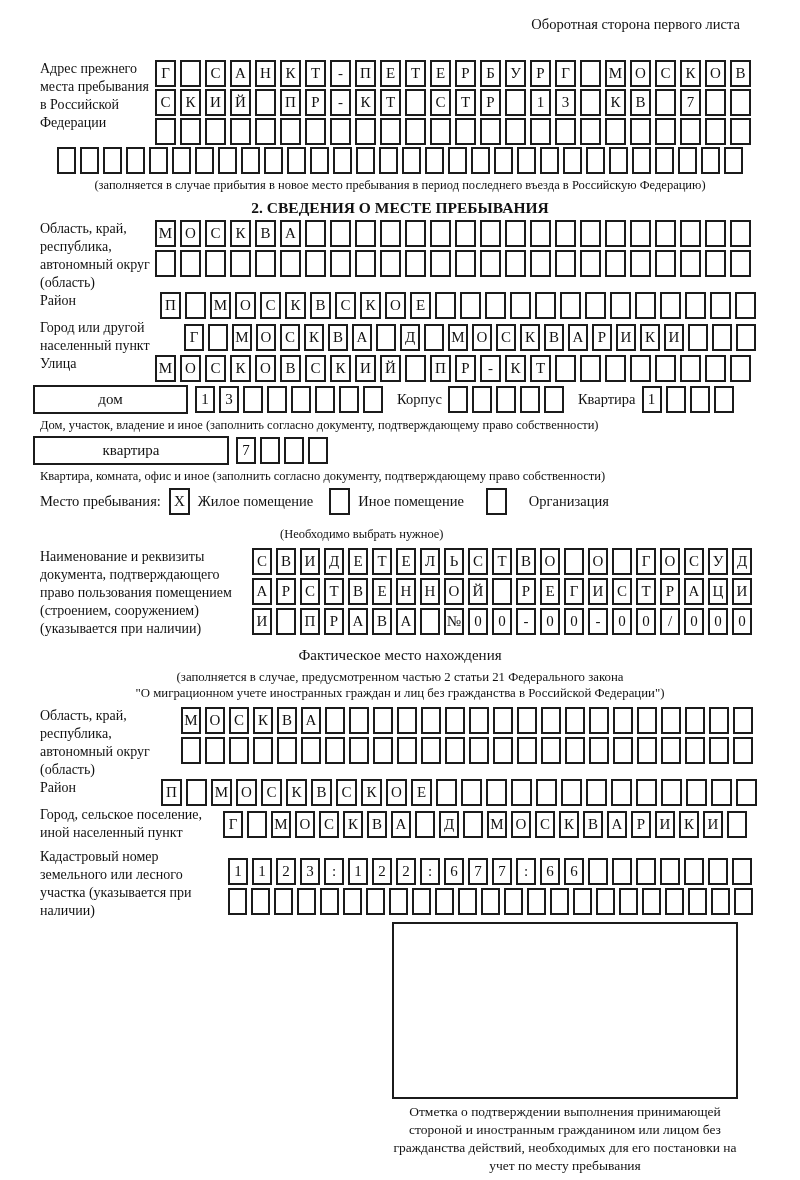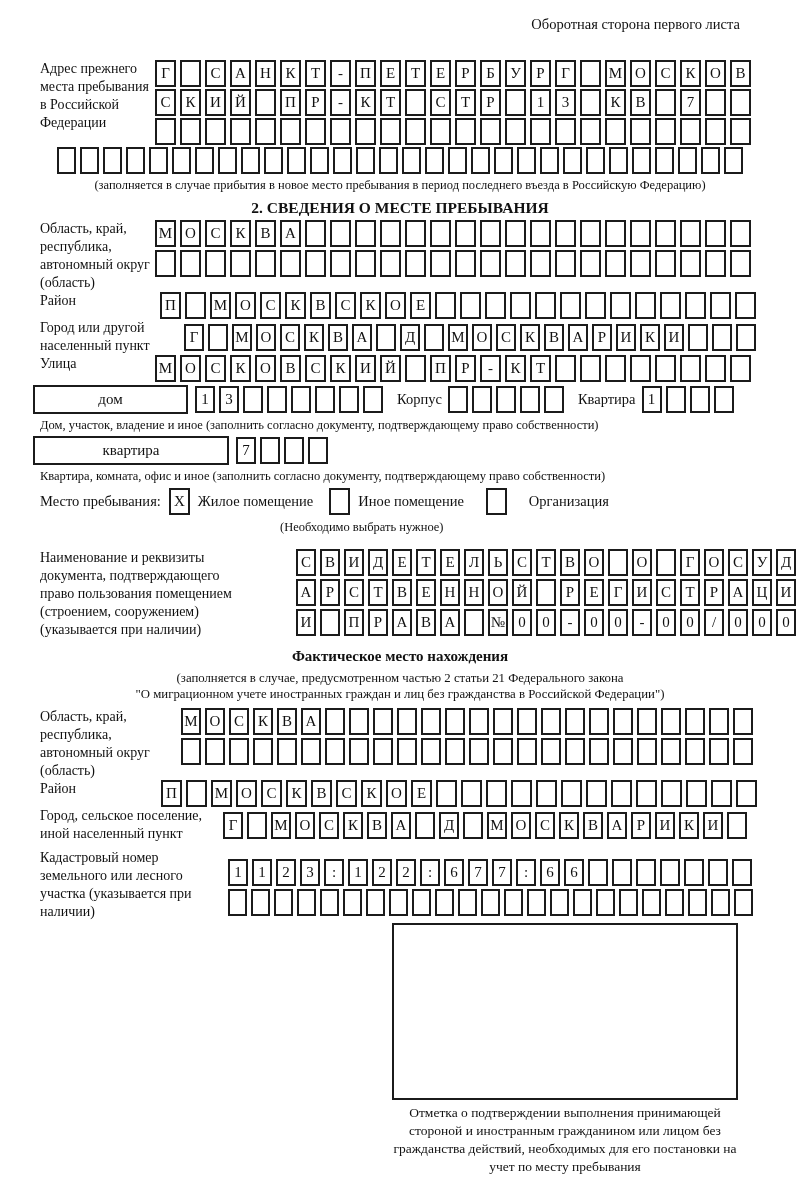--- a/index.html
+++ b/index.html
@@ -26,22 +26,22 @@
           font-size:15px;line-height:25px;flex:0 0 auto;background:#fff;}
   .bw155{width:155px;margin-right:7px;}
   .bw196{width:196px;margin-right:7px;}
   .inline-label{font-size:14.5px;line-height:29px;margin:0 6px 0 14px;}
   .dom-note{font-size:12.5px;line-height:15px;margin-top:4px;}
   .mesto-row{align-items:center;margin-top:4px;}
   .mesto-label{font-size:14.5px;margin-right:8px;}
   .chk{box-sizing:border-box;display:inline-block;width:21px;height:27px;border:2px solid #1b1b1b;
        text-align:center;font-size:15px;line-height:23px;flex:0 0 auto;}
   .opt-label{font-size:14.5px;margin:0 16px 0 8px;}
-  .select-note{font-size:12.5px;line-height:15px;margin-left:240px;margin-top:5px;}
-  .subtitle{font-size:15px;font-weight:bold;text-align:center;margin-top:8px;line-height:19px;}
+  .select-note{font-size:12.5px;line-height:15px;margin-left:240px;margin-top:12px;}
+  .subtitle{font-size:15px;font-weight:normal;text-align:center;margin-top:8px;line-height:19px;}
   .law-note{font-size:12.8px;line-height:16px;text-align:center;margin-top:4px;}
   .stamp-col{margin-left:352px;width:346px;}
   .stamp-box{box-sizing:border-box;width:346px;height:177px;border:2px solid #1b1b1b;margin-top:2px;background:#fff;}
   .stamp-note{font-size:13.5px;line-height:18px;text-align:center;margin-top:4px;}
   .kad-grid{margin-top:10px;}
 </style>
 </head>
 <body>
 
 <div class="page">
@@ -360,21 +360,21 @@
     <div class="mesto-label">Место пребывания:</div>
     <span class="chk">X</span>
     <span class="opt-label">Жилое помещение</span>
     <span class="chk"></span>
     <span class="opt-label">Иное помещение</span>
     <span class="chk" style="margin-left:6px;"></span>
     <span class="opt-label" style="margin-left:22px;">Организация</span>
   </div>
   <div class="select-note">(Необходимо выбрать нужное)</div>
 
-  <div class="frow" style="margin-top:14px;gap:44px;">
+  <div class="frow" style="margin-top:6px;">
     <div class="flabel w212">Наименование и реквизиты документа, подтверждающего право пользования помещением (строением, сооружением) (указывается при наличии)</div>
     <div class="gridcol" style="gap:3px;">
       <div class="cells cells-md">
           <span class="cell">С</span>
           <span class="cell">В</span>
           <span class="cell">И</span>
           <span class="cell">Д</span>
           <span class="cell">Е</span>
           <span class="cell">Т</span>
           <span class="cell">Е</span>

